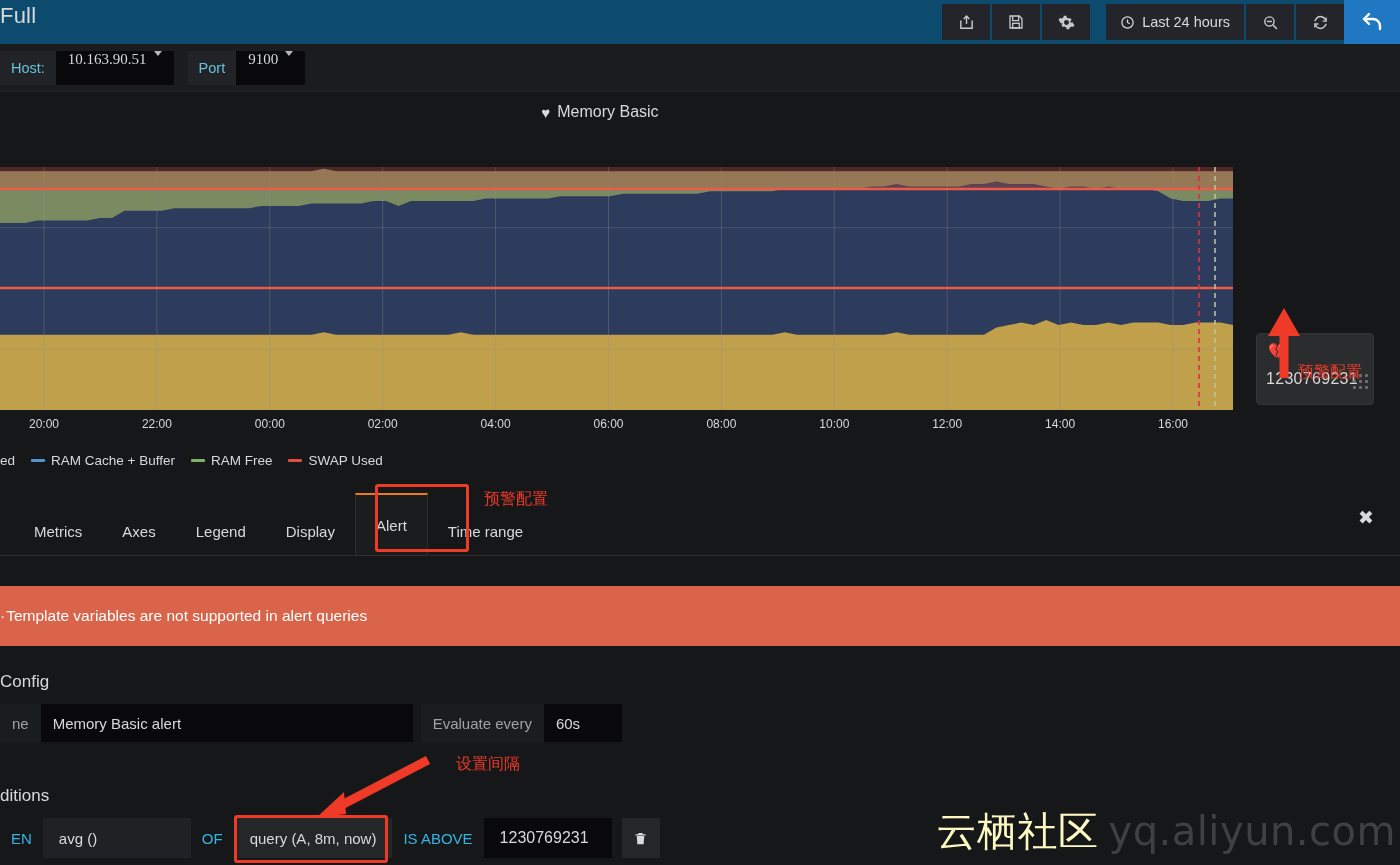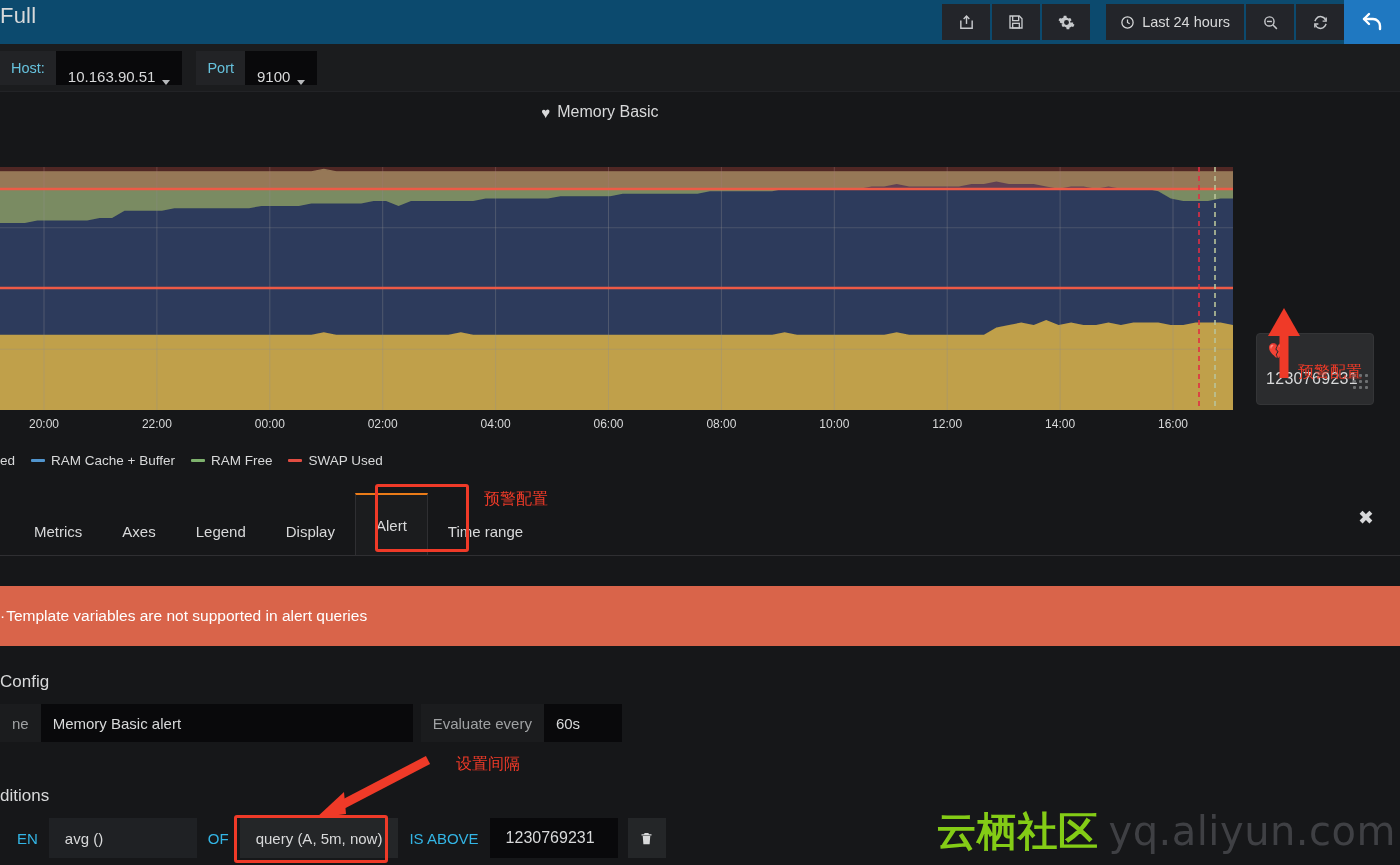--- a/index.html
+++ b/index.html
@@ -43,22 +43,22 @@
   .varrow {
     position: absolute; left: 0; top: 44px; width: 1400px; height: 48px;
     background: #1b1c1e; border-bottom: 1px solid #222326;
     display: flex; align-items: center;
   }
   .var-label {
     height: 34px; padding: 0 11px; display: flex; align-items: center;
     background: #222326; color: #66c2dd; font-size: 14.5px;
   }
   .var-value {
-    height: 34px; padding: 0 12px; display: flex; align-items: flex-end; gap: 7px;
-    background: #09090b; color: #d8d9da; font-size: 15px; cursor: pointer;
+    height: 34px; padding: 0 12px; display: flex; align-items: flex-start; gap: 7px;
+    background: #09090b; color: #d8d9da; font-size: 15px; cursor: pointer; font-family: Liberation Serif, serif;
   }
   .caret { width: 0; height: 0; border-left: 4px solid transparent; border-right: 4px solid transparent; border-top: 5px solid #b6b8bb; }
   .var-gap { width: 14px; }
 
   
   .panel { position: absolute; left: 0; top: 92px; width: 1400px; height: 386px; background: #161719; }
   .panel-title {
     position: absolute; top: 11px; left: 0; width: 1200px; text-align: center;
     font-size: 16px; color: #d8d9da; display: flex; align-items: center; justify-content: center; gap: 7px;
   }
@@ -142,21 +142,21 @@
   }
   .c-num { height: 40px; padding: 0 16px; background: #09090b; color: #d8d9da; font-size: 16px; display: flex; align-items: center; }
   .c-del { height: 40px; width: 38px; background: #242628; display: flex; align-items: center; justify-content: center; cursor: pointer; margin-left: 10px; }
 
   
   .watermark {
     position: absolute; right: 4px; bottom: 6px;
     font-size: 40px; color: #3f4044; letter-spacing: .5px; white-space: nowrap;
     font-family: "DejaVu Sans", sans-serif;
   }
-  .watermark .cn { font-weight: 700; color: #84cc16; margin-right: 10px; }
+  .watermark .cn { font-weight: 400; color: #fef9c3; margin-right: 10px; }
 </style>
 </head>
 <body>
 
 <div class="page">
 
   <div class="topbar">
     <div class="dash-title">Full</div>
 
     <div class="tb-right">
@@ -360,25 +360,25 @@
   </div>
 
   <svg class="anno-svg" style="left:300px; top:754px;" width="140" height="70">
     <path d="M128 6 L32 56" stroke="#ef3a28" stroke-width="9"></path>
     <path d="M16 64 L44 38 L46 60 Z" fill="#ef3a28"></path>
   </svg>
   <div class="anno-text" style="left:456px; top:754px;">设置间隔</div>
 
   <div class="sect-title" style="left:0px; top:786px;">ditions</div>
 
-  <div class="cond" style="left:0px; top:818px;padding-left:6px;">
+  <div class="cond" style="left:0px; top:818px;">
     <div class="c-key">EN</div>
     <div class="c-btn" style="background:#1f2124; width:148px;">avg ()</div>
     <div class="c-key">OF</div>
-    <div class="c-btn">query (A, 5m, now)</div>
+    <div class="c-btn">query (A, 8m, now)</div>
     <div class="c-key">IS ABOVE</div>
     <div class="c-num" style="width:128px;">1230769231</div>
     <div class="c-del">
       <svg width="15" height="15" viewBox="0 0 24 24" fill="#d8d9da">
         <path d="M9 3h6l1 2h4v2H4V5h4l1-2zM6 8h12l-1 13H7L6 8z"></path>
       </svg>
     </div>
   </div>
   <div class="redbox" style="left:234px; top:815px; width:154px; height:48px;"></div>
 

